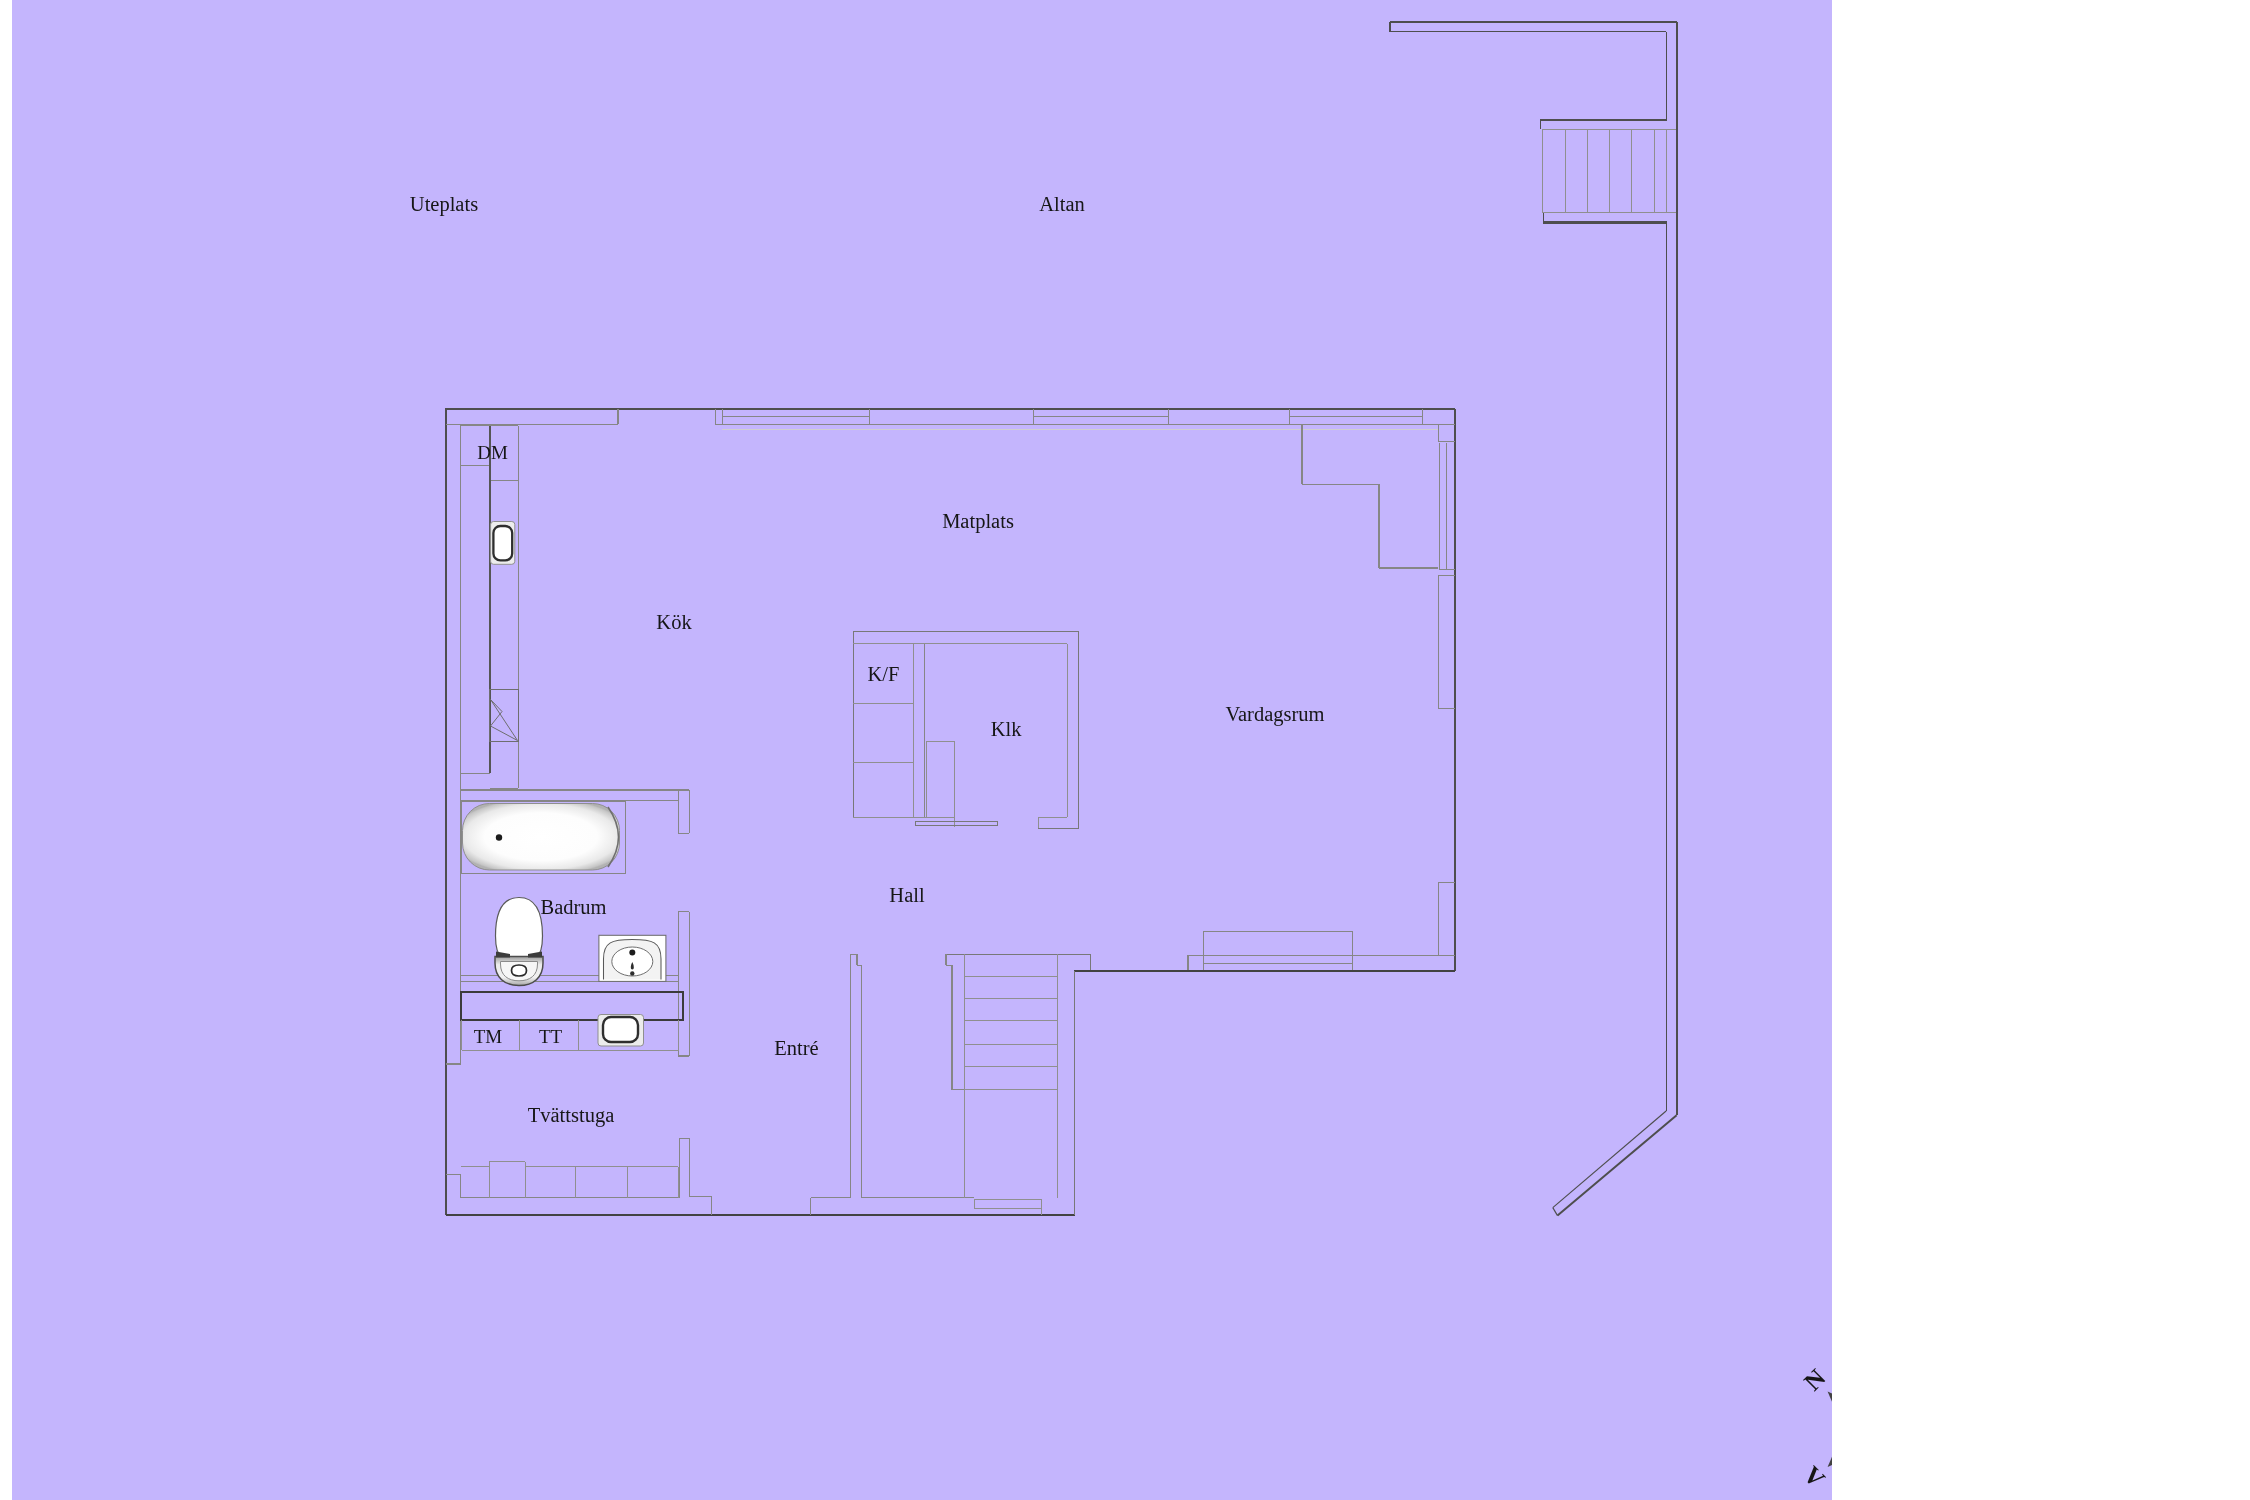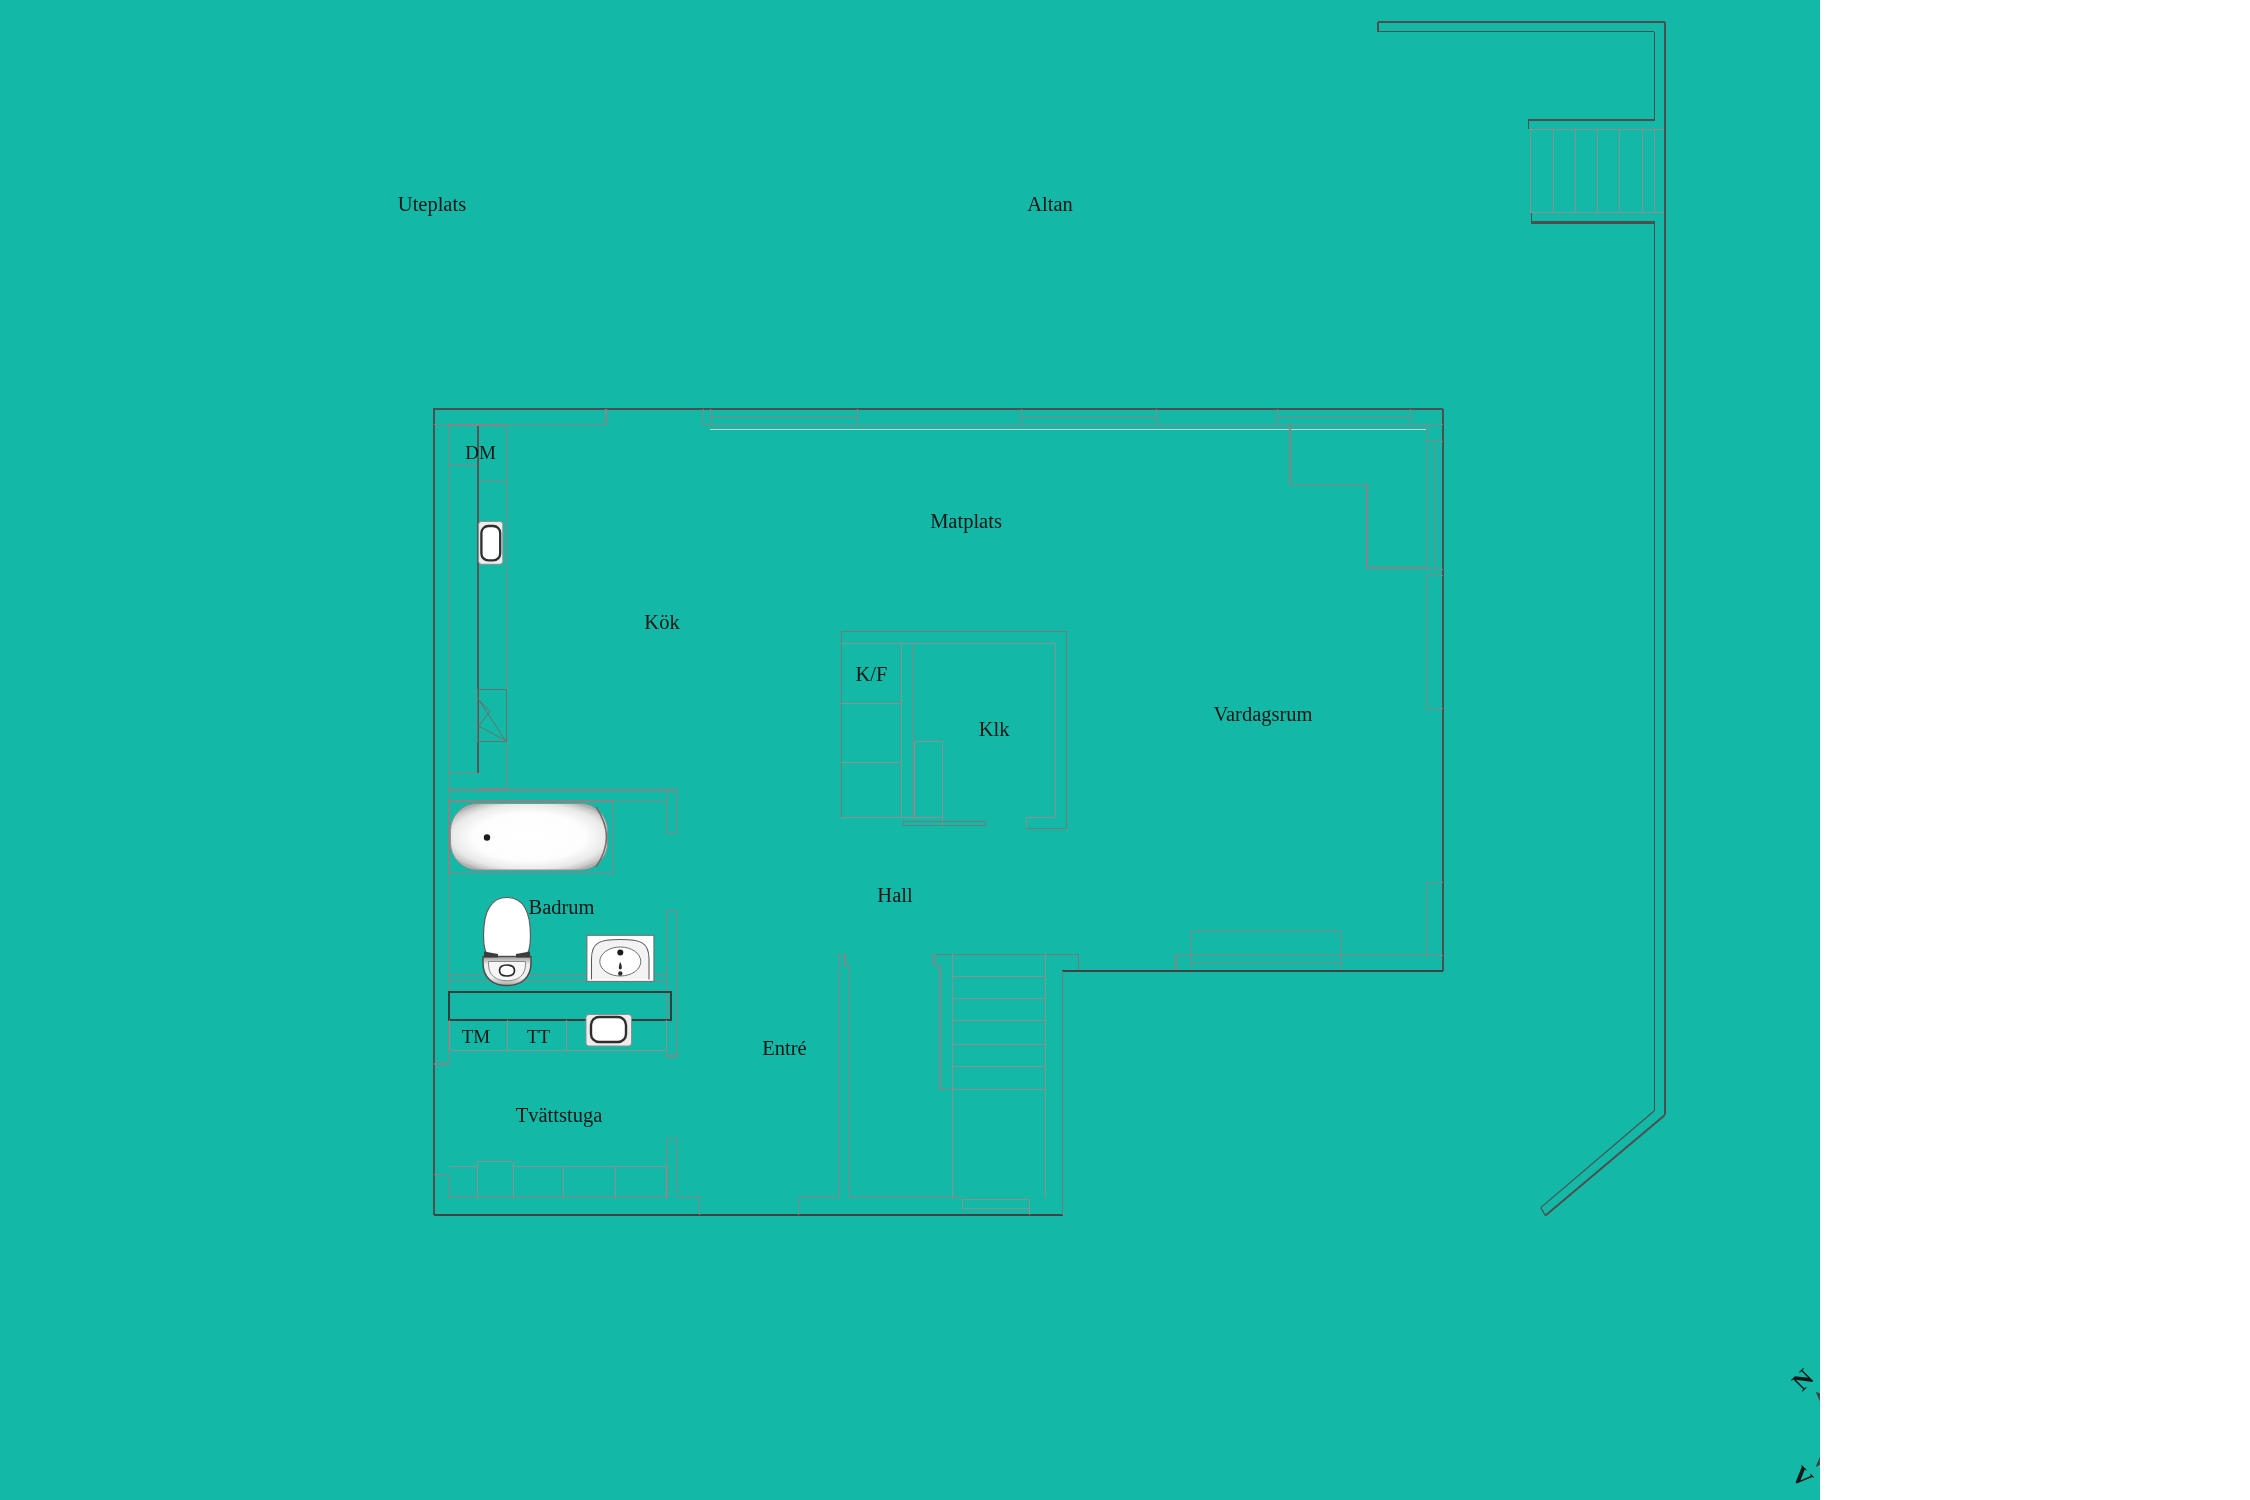--- a/index.html
+++ b/index.html
@@ -1,16 +1,16 @@
 <!DOCTYPE html>
 <html><head>
 <meta charset="utf-8">
 <style>
   html,body{margin:0;padding:0;background:#ffffff;}
-  #page{position:relative;width:1820px;height:1500px;background:#14b8a6;overflow:hidden;}
+  #page{position:relative;width:1820px;height:1500px;background:#c4b5fd;overflow:hidden;margin-left:12px;}
   svg{position:absolute;left:0;top:0;}
   text{font-family:"Liberation Serif",serif;fill:#161616;}
 </style>
 </head>
 <body>
 <div id="page">
 <svg width="2250" height="1500" viewBox="0 0 2250 1500">
 <defs>
   <radialGradient id="tubg" cx="50%" cy="50%" r="58%">
     <stop offset="0%" stop-color="#ffffff"></stop>

